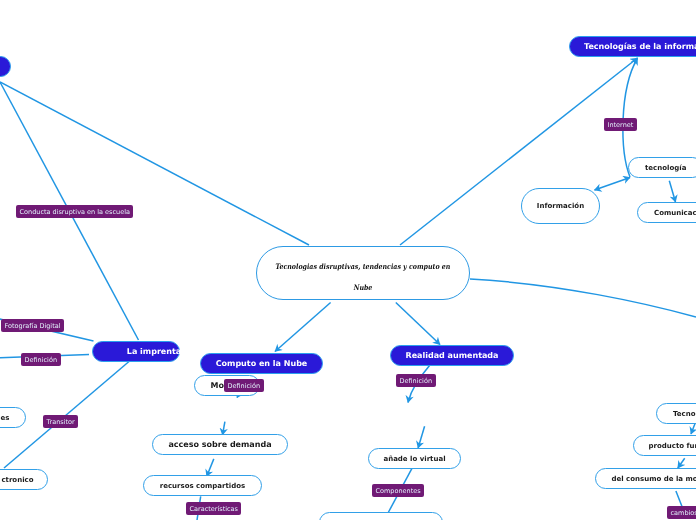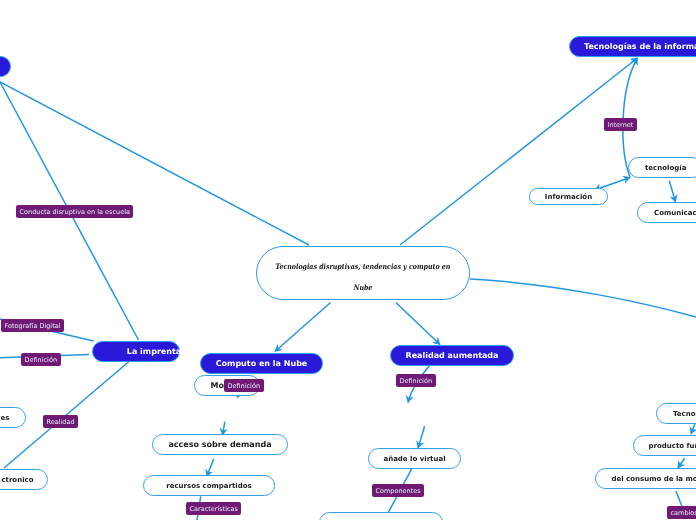--- a/index.html
+++ b/index.html
@@ -78,29 +78,29 @@
   </div>
 
   <div class="node main" style="left:92px;top:341px;width:88px;height:21px;padding-left:36px;">La imprenta</div>
 
   <div class="node main" style="left:200px;top:353px;width:123px;height:21px;">Computo en la Nube</div>
 
   <div class="node main" style="left:390px;top:345px;width:124px;height:21px;">Realidad aumentada</div>
 
   <div class="node sub" style="left:628px;top:157px;height:21px;padding:0 16px;">tecnología</div>
 
-  <div class="node sub" style="left:521px;top:188px;width:79px;height:17px;margin-left:8px;">Información</div>
+  <div class="node sub" style="left:521px;top:188px;width:79px;height:36px;">Información</div>
 
   <div class="node sub" style="left:637px;top:202px;height:21px;padding:0 16px;">Comunicación</div>
 
   <div class="node sub big" style="left:194px;top:375px;width:66px;height:21px;">Modelo</div>
 
   <div class="node sub big" style="left:152px;top:434px;width:136px;height:21px;text-align:center;">acceso sobre demanda</div>
 
-  <div class="node sub" style="left:143px;top:475px;width:132px;height:21px;">recursos compartidos</div>
+  <div class="node sub" style="left:143px;top:475px;width:119px;height:21px;">recursos compartidos</div>
 
 
   <div class="node sub" style="left:368px;top:448px;width:93px;height:21px;">añade lo virtual</div>
 
   <div class="node sub" style="left:319px;top:512px;width:124px;height:21px;"></div>
 
   <div class="node sub" style="left:656px;top:403px;height:21px;padding:0 16px;">Tecnologia</div>
 
   <div class="node sub" style="left:633px;top:435px;height:21px;padding:0 14.5px;">producto funcional</div>
 
@@ -109,21 +109,21 @@
   <div class="node sub" style="left:-95px;top:407px;width:120.5px;height:21px;justify-content:flex-end;padding-right:15.2px;">es</div>
 
   <div class="node sub" style="left:-38px;top:469px;width:86px;height:21px;justify-content:flex-end;padding-right:13.5px;">ctronico</div>
 
   <div class="label" style="left:16px;top:205px;">Conducta disruptiva en la escuela</div>
 
   <div class="label" style="left:1px;top:319px;">Fotografía Digital</div>
 
   <div class="label" style="left:21px;top:353px;">Definición</div>
 
-  <div class="label" style="left:43px;top:415px;">Realidad</div>
+  <div class="label" style="left:43px;top:415px;">Transitor</div>
 
   <div class="label" style="left:224px;top:379px;">Definición</div>
 
   <div class="label" style="left:186px;top:502px;">Características</div>
 
   <div class="label" style="left:396px;top:374px;">Definición</div>
 
   <div class="label" style="left:372px;top:484px;">Componentes</div>
 
   <div class="label" style="left:604px;top:118px;">Internet</div>

